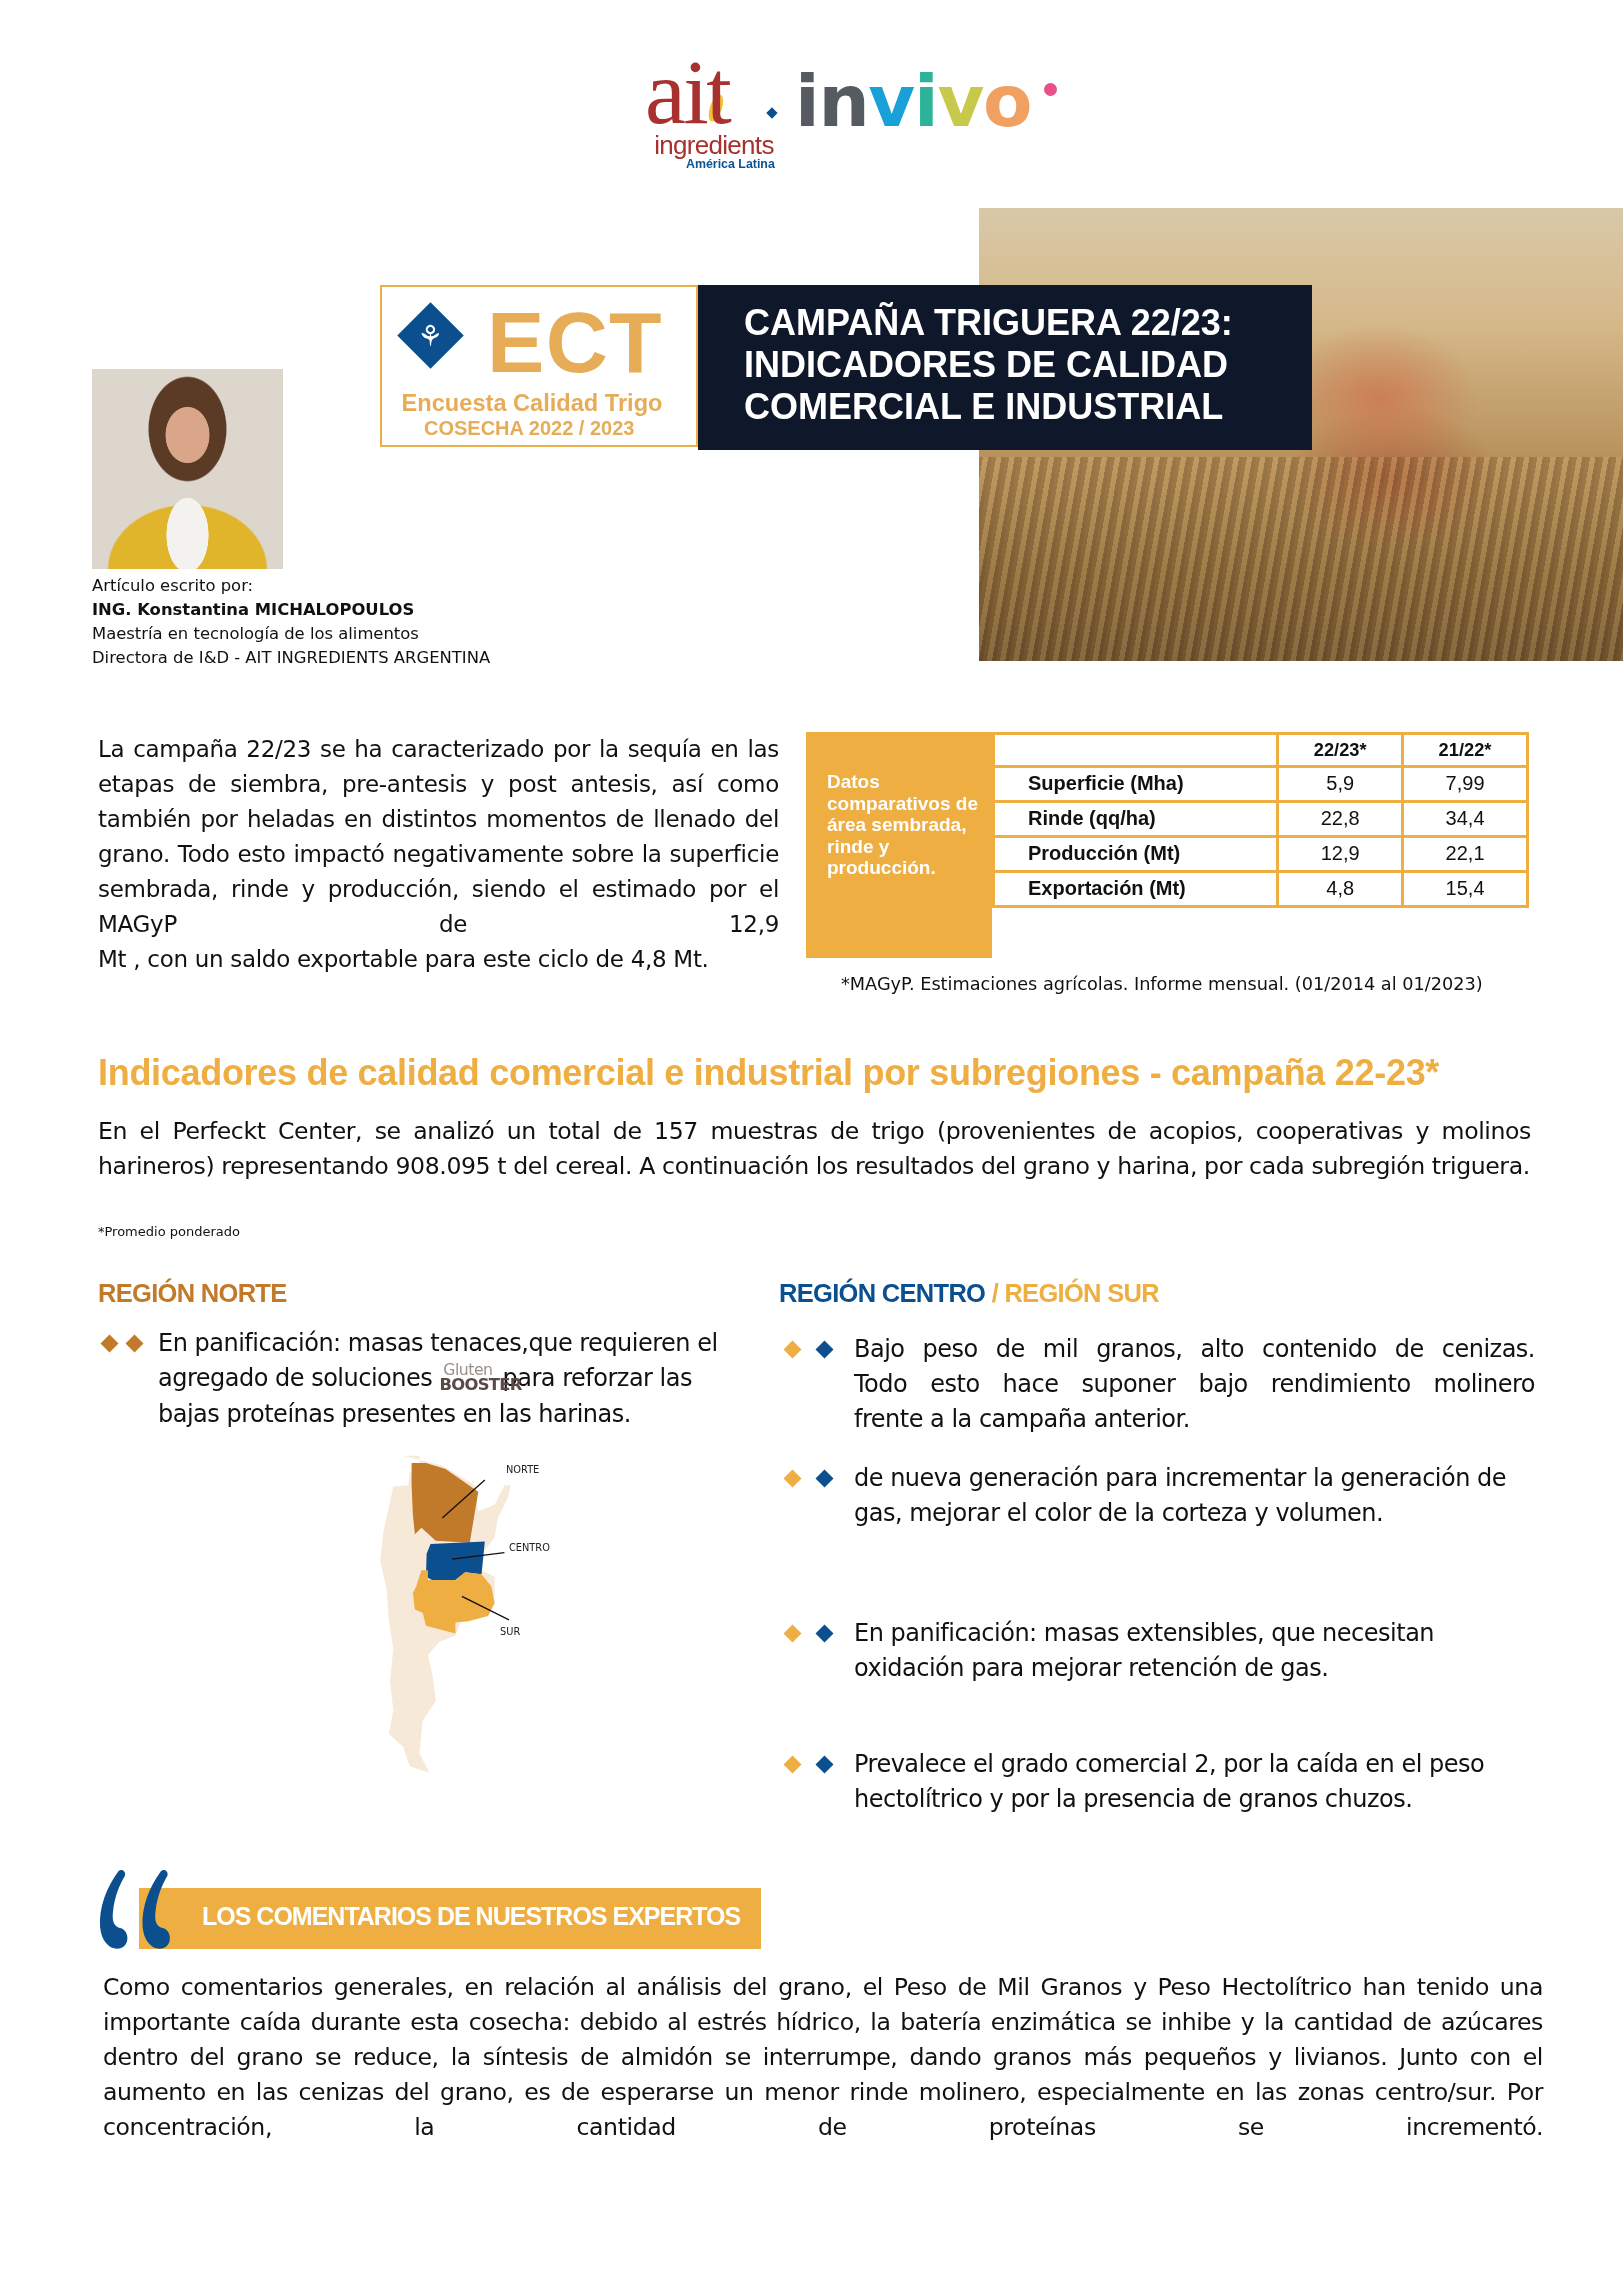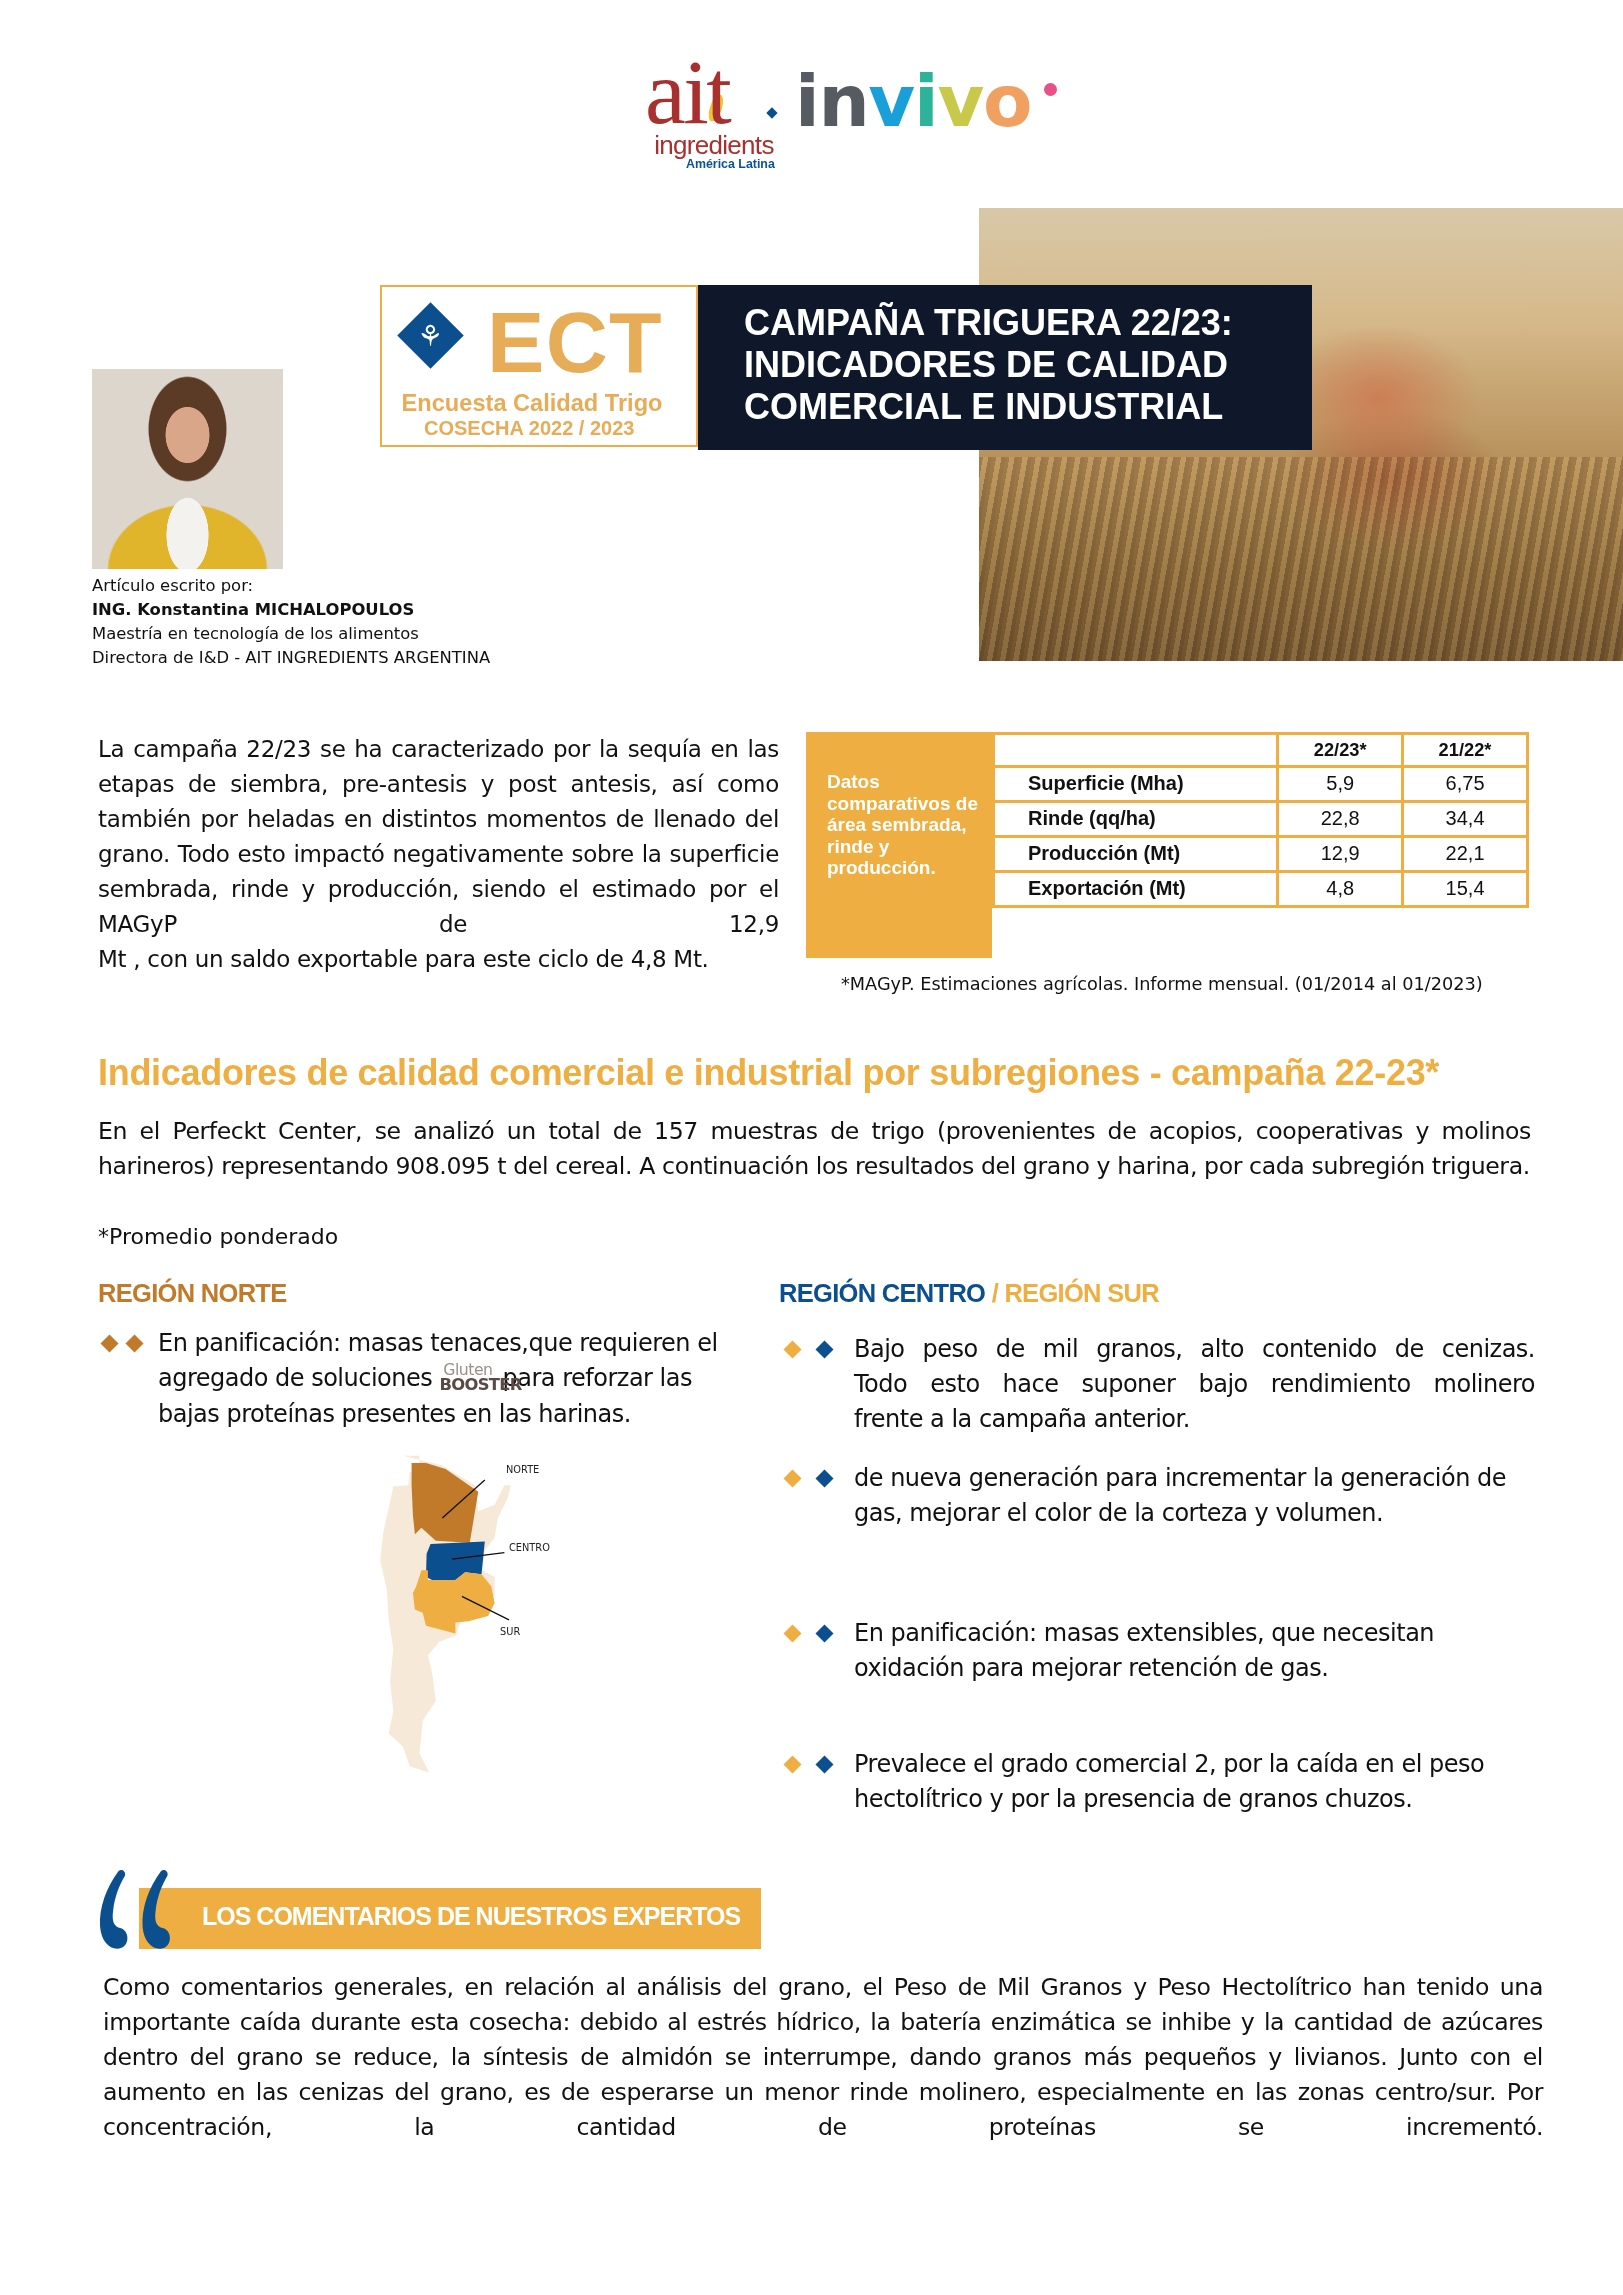--- a/index.html
+++ b/index.html
@@ -71,21 +71,21 @@
   table.dt { position:absolute; left:186px; top:0; width:537px; height:176px; border-collapse:collapse; background:#fff; }
   table.dt td { border:3.3px solid #eeae42; font-size:20px; text-align:center; color:#111; }
   table.dt td.rh { text-align:left; padding-left:33px; font-weight:bold; width:243px; }
   table.dt tr.hd td { font-weight:bold; font-size:18.3px; height:27.5px; }
   table.dt td.c { width:118px; }
   .dt-note { left:832px; top:974px; font-size:17.7px; color:#111; font-family:"DejaVu Sans", sans-serif;margin-left:9px; }
 
   
   .sec-title { left:98px; top:1052px; font-size:36px; font-weight:bold; color:#eeae42; letter-spacing:-0.3px; }
   .sec-body { left:98px; top:1114px; width:1433px; font-family:"DejaVu Sans", sans-serif; font-size:23.6px; line-height:35px; color:#111; text-align:justify; letter-spacing:-0.4px; }
-  .sec-note { left:98px; top:1224px; font-size:22px; color:#111; font-family:"DejaVu Sans", sans-serif; }
+  .sec-note { left:98px; top:1224px; font-size:13px; color:#111; font-family:"DejaVu Sans", sans-serif; }
 
   
   .reg-norte-title { left:98px; top:1279px; font-size:25.5px; font-weight:bold; color:#c07a2a; letter-spacing:-0.7px; }
   .reg-cs-title { left:779px; top:1279px; font-size:25.5px; font-weight:bold; letter-spacing:-0.7px; }
   .reg-cs-title .c { color:#0b4f8f; }
   .reg-cs-title .s { color:#eeae42; }
 
   .bullet { position:absolute; font-family:"DejaVu Sans", sans-serif; font-size:24px; line-height:35px; color:#111; letter-spacing:-0.5px; }
   .bullet .dia { position:absolute; top:9.2px; width:17px; height:17px; transform:rotate(45deg) scaleX(0.75) scaleY(0.75); }
   .dia-norte { background:#c07a2a; }
@@ -161,21 +161,21 @@
   <table class="dt">
     <tbody>
         <tr class="hd">
       <td class="rh"></td>
       <td class="c">22/23*</td>
       <td class="c">21/22*</td>
     </tr>
     <tr>
       <td class="rh">Superficie (Mha)</td>
       <td>5,9</td>
-      <td>6,75</td>
+      <td>7,99</td>
     </tr>
     <tr>
       <td class="rh">Rinde (qq/ha)</td>
       <td>22,8</td>
       <td>34,4</td>
     </tr>
     <tr>
       <td class="rh">Producción (Mt)</td>
       <td>12,9</td>
       <td>22,1</td>

